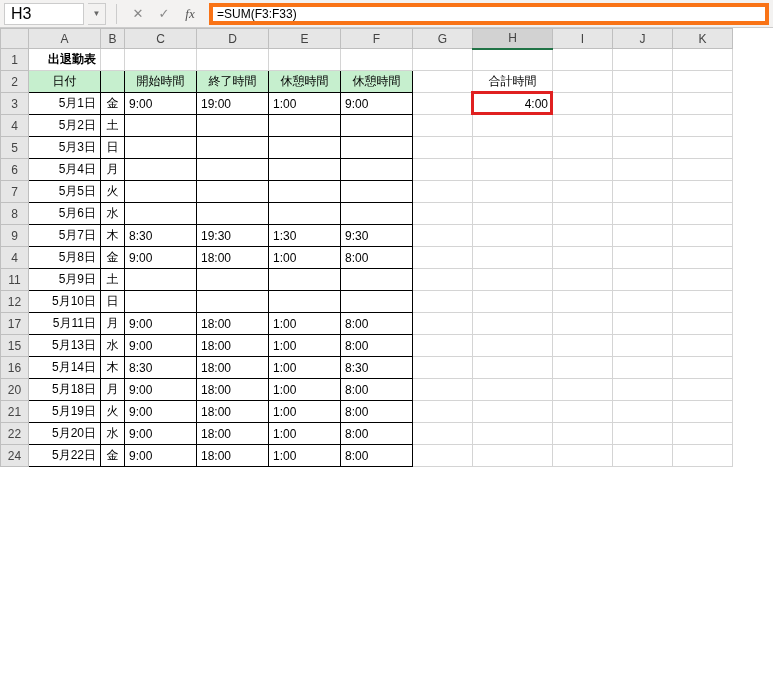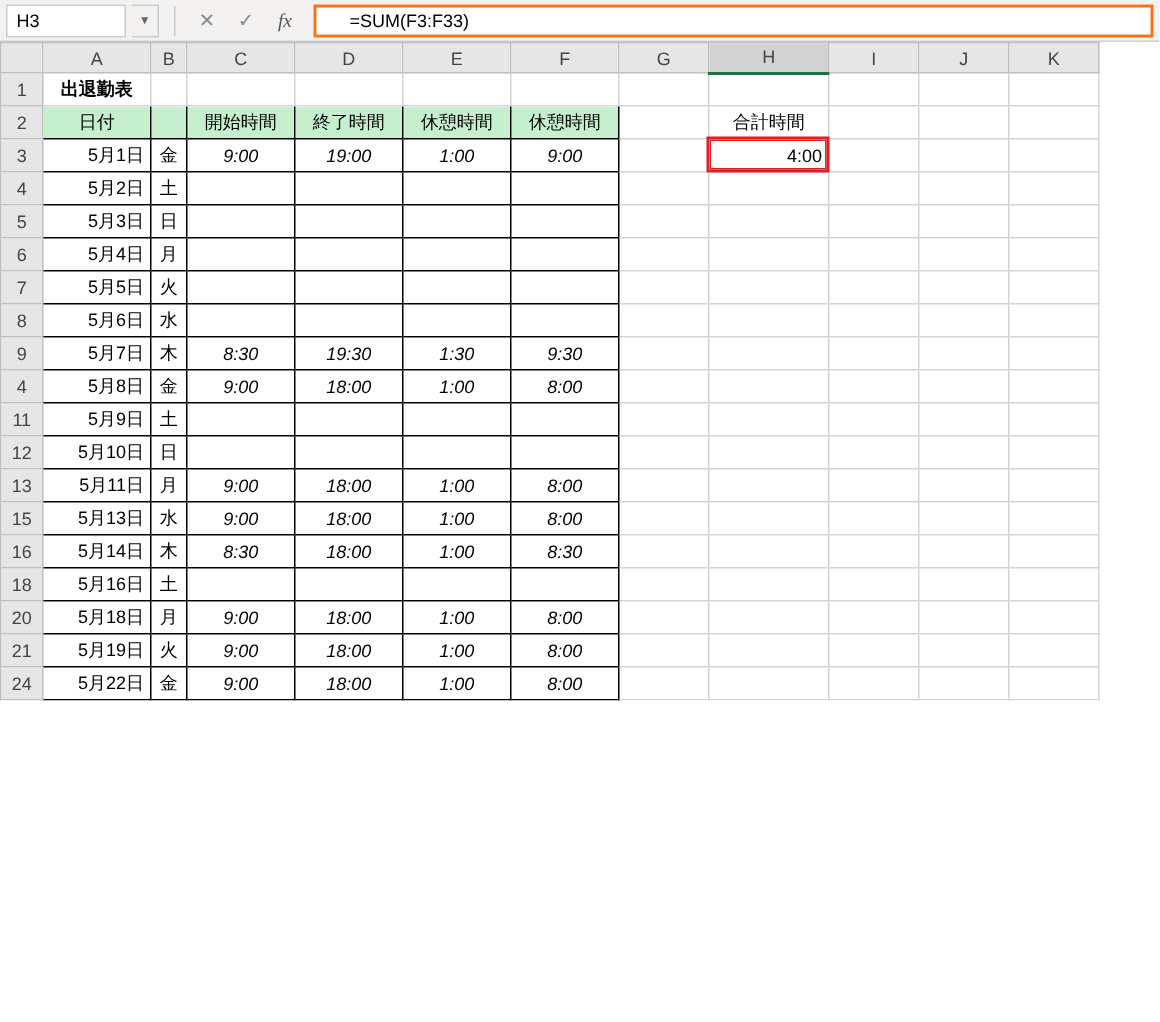--- a/index.html
+++ b/index.html
@@ -24,21 +24,21 @@
     gap: 4px;
   }
   .name-box {
     width: 80px;
     height: 22px;
     background: #fff;
     border: 1px solid #ccc;
     display: flex;
     align-items: center;
     padding: 0 6px;
-    font-size: 12px;
+    font-size: 16px;
   }
   .name-box-arrow {
     width: 18px;
     height: 22px;
     background: #f3f2f1;
     border: 1px solid #ccc;
     border-left: none;
     display: flex;
     align-items: center;
     justify-content: center;
@@ -58,24 +58,24 @@
     align-items: center;
     justify-content: center;
     color: #888;
     font-size: 13px;
   }
   .fb-btn.fx { font-style: italic; font-family: serif; color: #555; }
   .formula-input {
     flex: 1;
     height: 22px;
     background: #fff;
-    border: 2px solid #f97316;
+    border: 4px solid #f97316;
     display: flex;
     align-items: center;
-    padding: 0 22px;
+    padding: 0 4px;
     font-size: 12px;
     color: #000;
     margin-left: 4px;
   }
   
   .grid-wrap {
     position: relative;
     overflow: hidden;
   }
   table.sheet {
@@ -120,25 +120,25 @@
   .col-H { width: 80px; }
   
   .hdr-green {
     background: #c6efce !important;
     text-align: center;
     font-weight: normal;
     border: 1px solid #000 !important;
   }
   .title-cell {
     font-weight: bold;
-    text-align: center;
+    text-align: right;
   }
   .date-cell { text-align: right; border: 1px solid #000 !important; }
   .day-cell { text-align: center; border: 1px solid #000 !important; }
-  .time-cell { text-align: center; border: 1px solid #000 !important; font-style: italic; }
+  .time-cell { text-align: left; border: 1px solid #000 !important; }
   .empty-bordered { border: 1px solid #000 !important; }
   .sum-label { text-align: center; }
   .sum-value {
     text-align: right;
     margin-top: 40px;
   }
   
   th.colhdr.sel {
     background: #d2d2d2;
     border-bottom: 2px solid #217346;
@@ -362,21 +362,21 @@
           <td class="col-D empty-bordered" id="cell-D12"></td>
           <td class="col-E empty-bordered" id="cell-E12"></td>
           <td class="col-F empty-bordered" id="cell-F12"></td>
           <td class="col-G" id="cell-G12"></td>
           <td class="col-H" id="cell-H12"></td>
           <td class="col-I" id="cell-I12"></td>
           <td class="col-J" id="cell-J12"></td>
           <td class="col-K" id="cell-K12"></td>
         </tr>
         <tr>
-          <th class="rowhdr">13</th>
+          <th class="rowhdr">17</th>
           <td class="col-A date-cell" id="cell-A13">5月11日</td>
           <td class="col-B day-cell" id="cell-B13">月</td>
           <td class="col-C time-cell" id="cell-C13">9:00</td>
           <td class="col-D time-cell" id="cell-D13">18:00</td>
           <td class="col-E time-cell" id="cell-E13">1:00</td>
           <td class="col-F time-cell" id="cell-F13">8:00</td>
           <td class="col-G" id="cell-G13"></td>
           <td class="col-H" id="cell-H13"></td>
           <td class="col-I" id="cell-I13"></td>
           <td class="col-J" id="cell-J13"></td>
@@ -404,34 +404,20 @@
           <td class="col-D time-cell" id="cell-D16">18:00</td>
           <td class="col-E time-cell" id="cell-E16">1:00</td>
           <td class="col-F time-cell" id="cell-F16">8:30</td>
           <td class="col-G" id="cell-G16"></td>
           <td class="col-H" id="cell-H16"></td>
           <td class="col-I" id="cell-I16"></td>
           <td class="col-J" id="cell-J16"></td>
           <td class="col-K" id="cell-K16"></td>
         </tr>
         <tr>
-          <th class="rowhdr">18</th>
-          <td class="col-A date-cell" id="cell-A18">5月16日</td>
-          <td class="col-B day-cell" id="cell-B18">土</td>
-          <td class="col-C empty-bordered" id="cell-C18"></td>
-          <td class="col-D empty-bordered" id="cell-D18"></td>
-          <td class="col-E empty-bordered" id="cell-E18"></td>
-          <td class="col-F empty-bordered" id="cell-F18"></td>
-          <td class="col-G" id="cell-G18"></td>
-          <td class="col-H" id="cell-H18"></td>
-          <td class="col-I" id="cell-I18"></td>
-          <td class="col-J" id="cell-J18"></td>
-          <td class="col-K" id="cell-K18"></td>
-        </tr>
-        <tr>
           <th class="rowhdr">20</th>
           <td class="col-A date-cell" id="cell-A20">5月18日</td>
           <td class="col-B day-cell" id="cell-B20">月</td>
           <td class="col-C time-cell" id="cell-C20">9:00</td>
           <td class="col-D time-cell" id="cell-D20">18:00</td>
           <td class="col-E time-cell" id="cell-E20">1:00</td>
           <td class="col-F time-cell" id="cell-F20">8:00</td>
           <td class="col-G" id="cell-G20"></td>
           <td class="col-H" id="cell-H20"></td>
           <td class="col-I" id="cell-I20"></td>
@@ -446,20 +432,34 @@
           <td class="col-D time-cell" id="cell-D21">18:00</td>
           <td class="col-E time-cell" id="cell-E21">1:00</td>
           <td class="col-F time-cell" id="cell-F21">8:00</td>
           <td class="col-G" id="cell-G21"></td>
           <td class="col-H" id="cell-H21"></td>
           <td class="col-I" id="cell-I21"></td>
           <td class="col-J" id="cell-J21"></td>
           <td class="col-K" id="cell-K21"></td>
         </tr>
         <tr>
+          <th class="rowhdr">22</th>
+          <td class="col-A date-cell" id="cell-A22">5月20日</td>
+          <td class="col-B day-cell" id="cell-B22">水</td>
+          <td class="col-C time-cell" id="cell-C22">9:00</td>
+          <td class="col-D time-cell" id="cell-D22">18:00</td>
+          <td class="col-E time-cell" id="cell-E22">1:00</td>
+          <td class="col-F time-cell" id="cell-F22">8:00</td>
+          <td class="col-G" id="cell-G22"></td>
+          <td class="col-H" id="cell-H22"></td>
+          <td class="col-I" id="cell-I22"></td>
+          <td class="col-J" id="cell-J22"></td>
+          <td class="col-K" id="cell-K22"></td>
+        </tr>
+        <tr>
           <th class="rowhdr">24</th>
           <td class="col-A date-cell" id="cell-A24">5月22日</td>
           <td class="col-B day-cell" id="cell-B24">金</td>
           <td class="col-C time-cell" id="cell-C24">9:00</td>
           <td class="col-D time-cell" id="cell-D24">18:00</td>
           <td class="col-E time-cell" id="cell-E24">1:00</td>
           <td class="col-F time-cell" id="cell-F24">8:00</td>
           <td class="col-G" id="cell-G24"></td>
           <td class="col-H" id="cell-H24"></td>
           <td class="col-I" id="cell-I24"></td>

